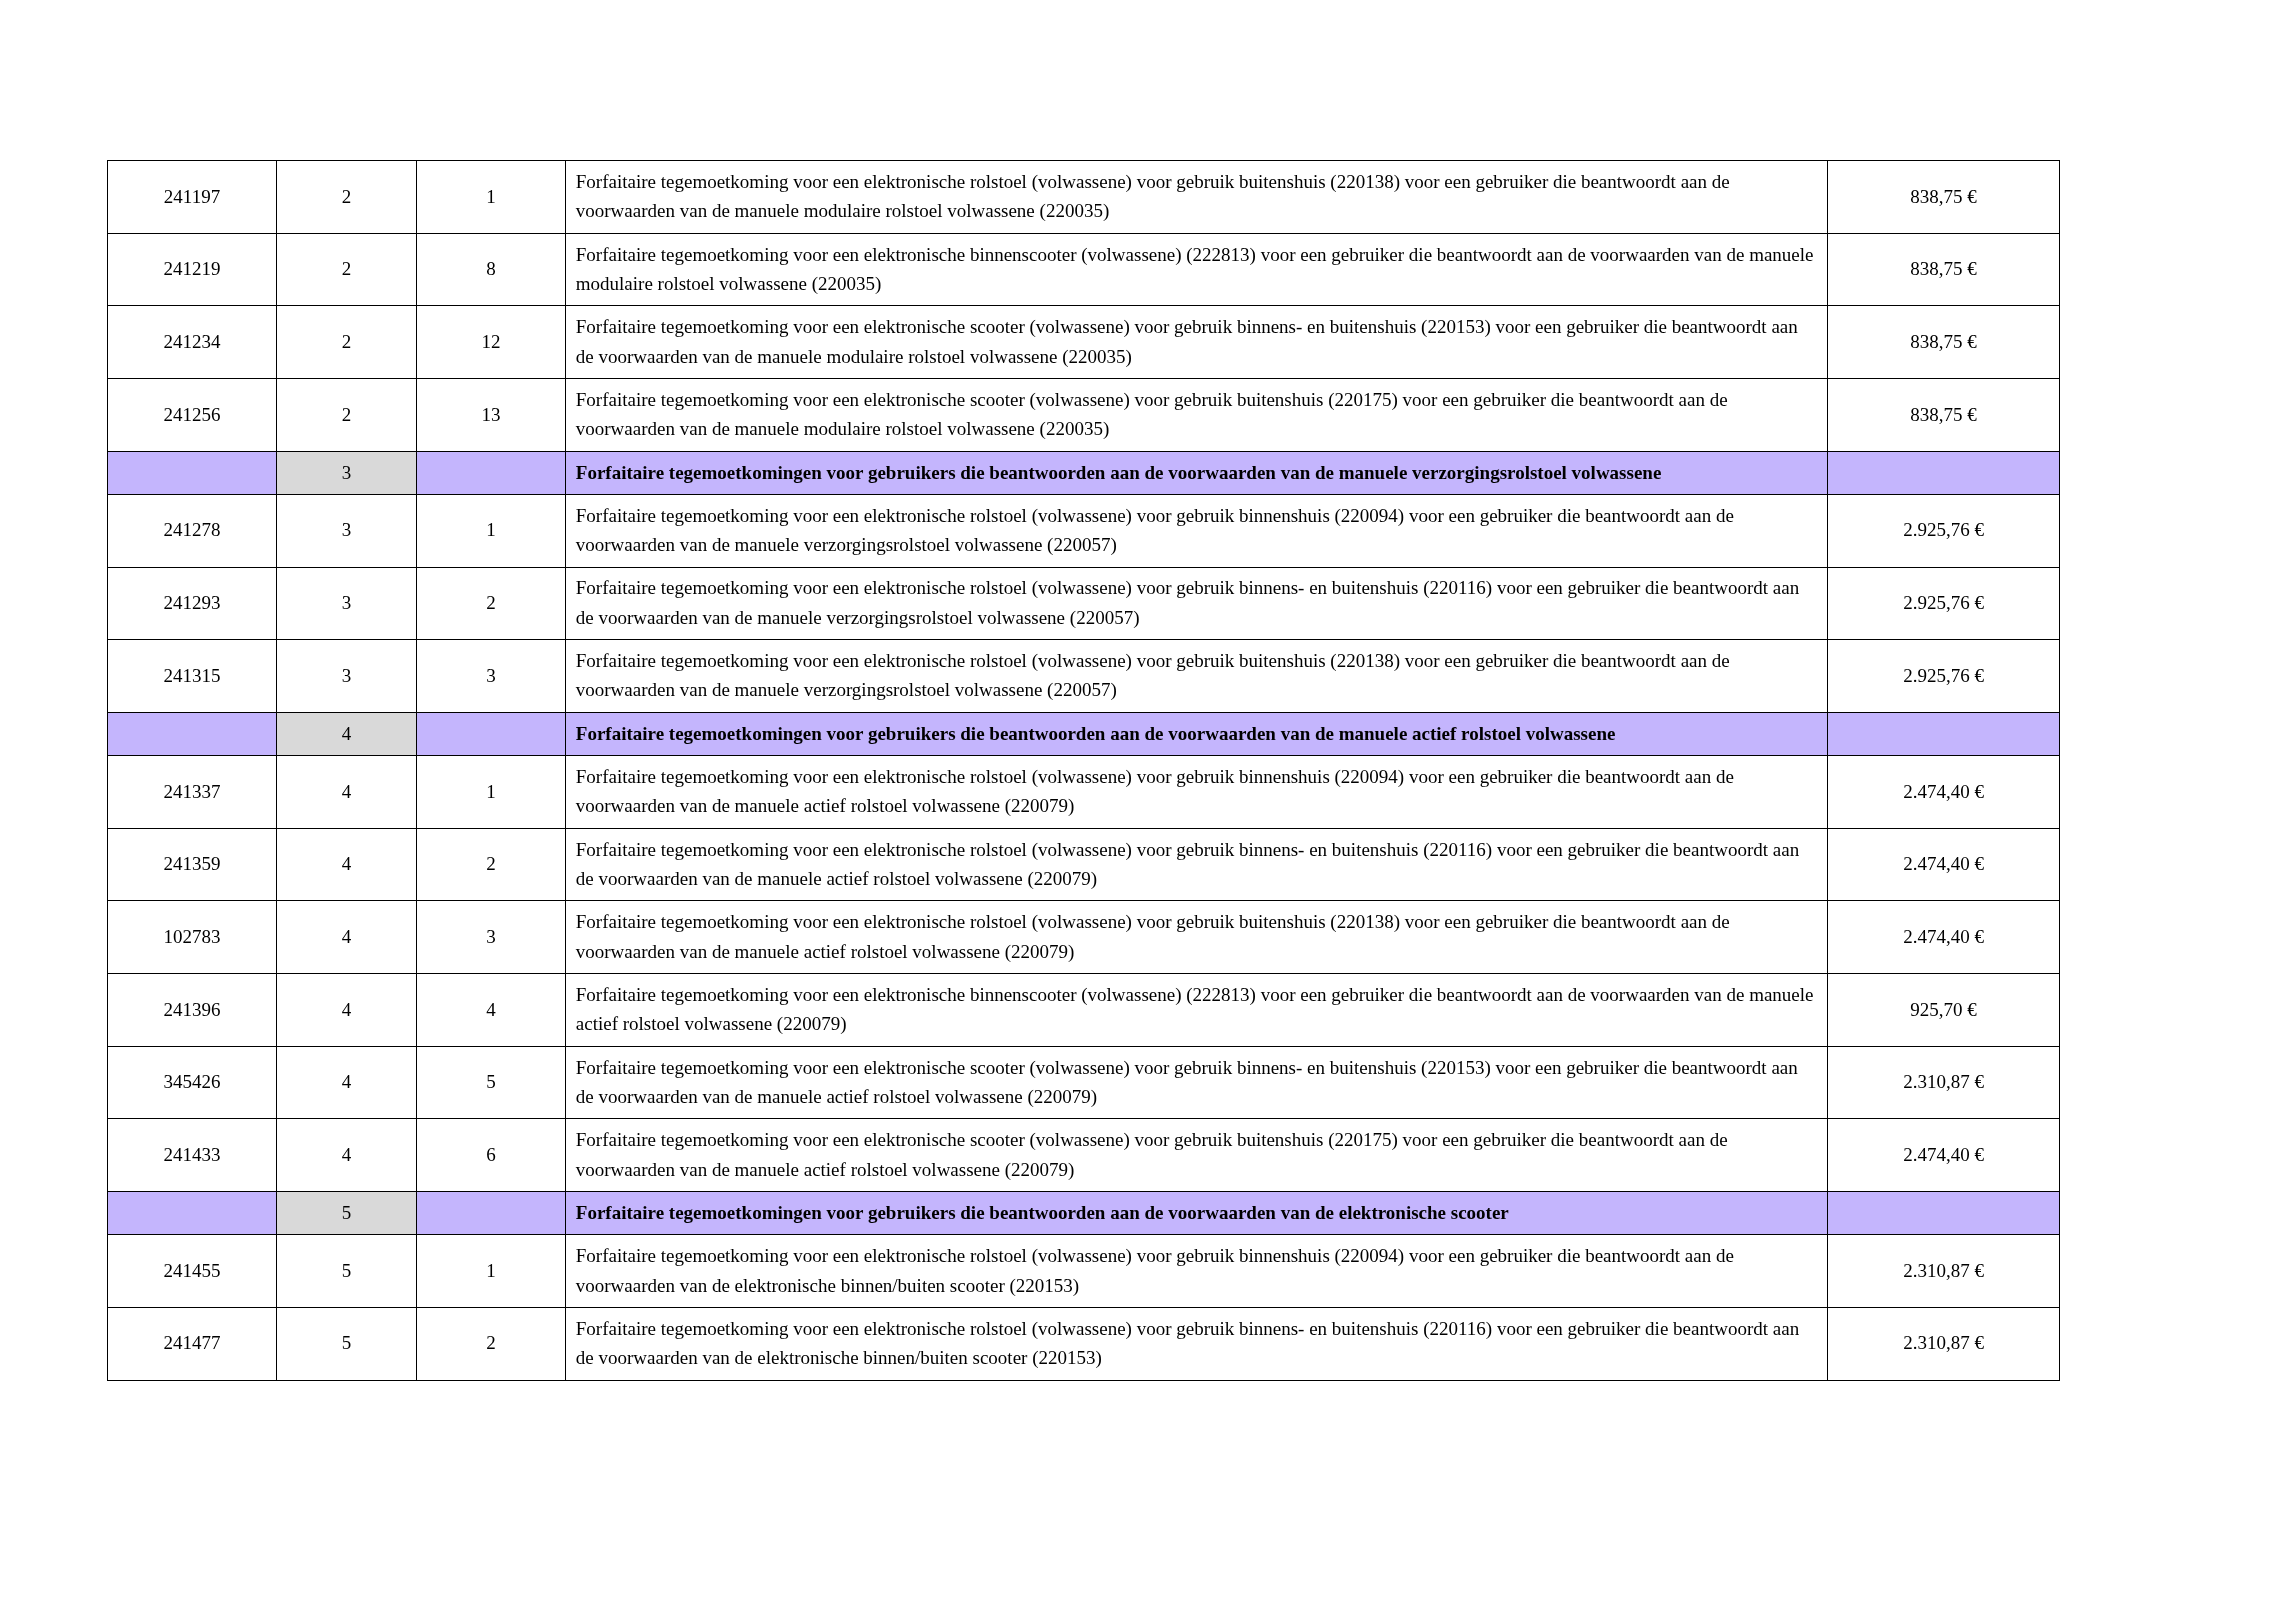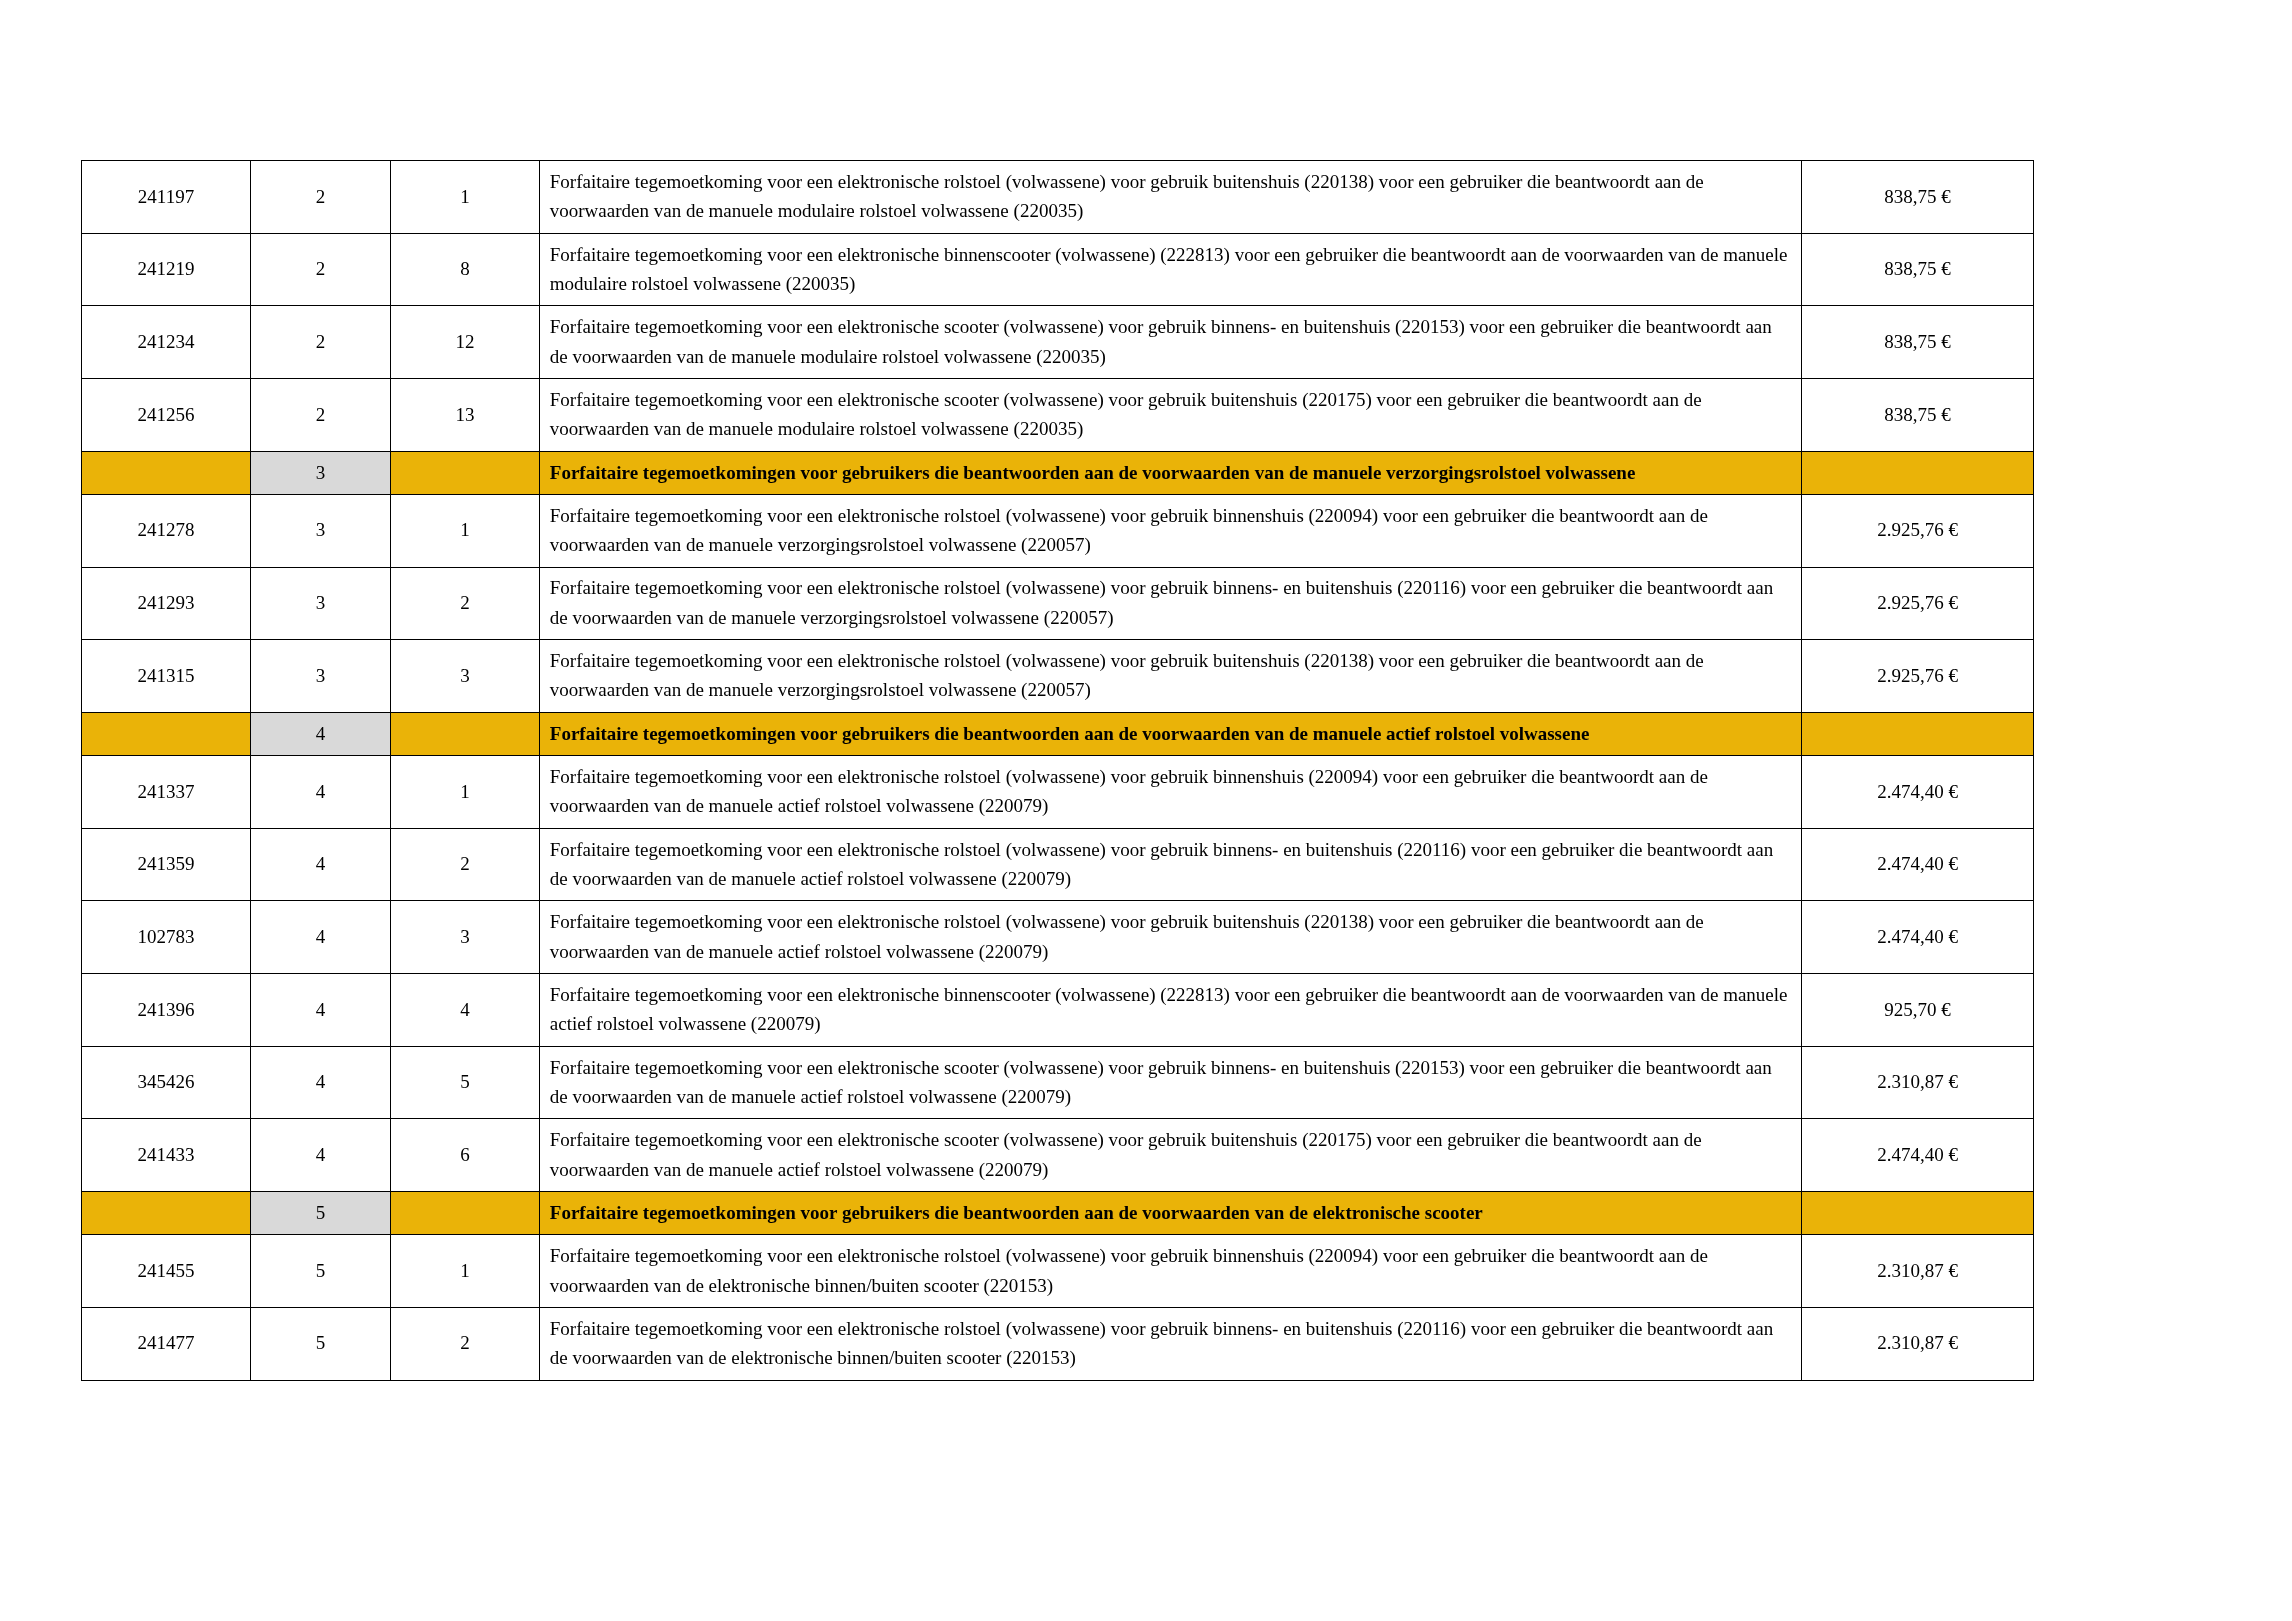--- a/index.html
+++ b/index.html
@@ -11,21 +11,21 @@
     width: 2293px;
     height: 1621px;
     font-family: "Liberation Serif", serif;
     overflow: hidden;
   }
   .page {
     position: relative;
     width: 2293px;
     height: 1621px;
     box-sizing: border-box;
-    padding: 160px 147px 0 81px;
+    padding: 160px 147px 0 107px;
   }
   table.doc-table {
     border-collapse: collapse;
     table-layout: fixed;
     width: 1952px;
     font-size: 19px;
     line-height: 1.55;
     color: #000000;
   }
   table.doc-table td {
@@ -47,21 +47,21 @@
     text-align: left;
     padding-left: 13.7px;
     padding-right: 15.7px;
   }
   td.amt {
     text-align: center;
     padding-right: 13.7px;
     white-space: nowrap;
   }
   tr.section td {
-    background: #eab308;
+    background: #c4b5fd;
   }
   tr.section td.desc {
     font-weight: bold;
   }
   tr.section td.grp {
     background: #d9d9d9;
   }
 </style>
 </head>
 <body>

